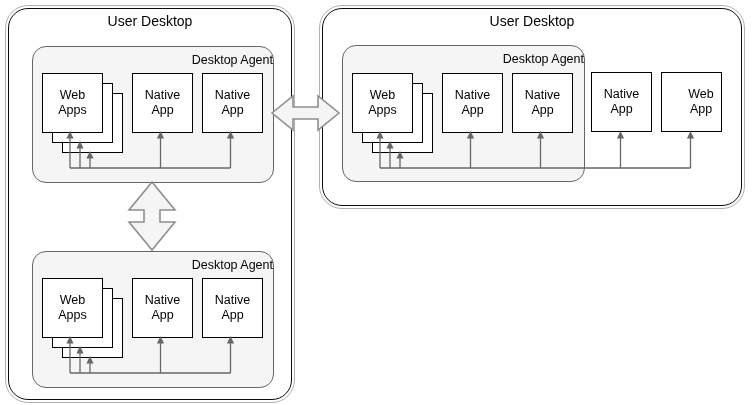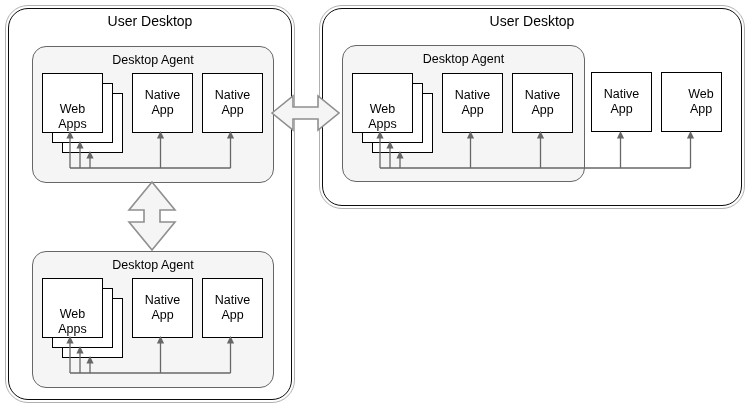--- a/index.html
+++ b/index.html
@@ -26,31 +26,31 @@
   }
   
   .agent {
     position:absolute;
     background:var(--agent-fill,#f5f5f5);
     border:1px solid var(--agent-border,#666666);
     border-radius:14px;
   }
   .agent-label {
     position:absolute; top:6px; left:0; right:0;
-    text-align:center; font-size:12.5px; line-height:15px;
+    text-align:right; font-size:12.5px; line-height:15px;
   }
   
   .box {
     position:absolute; width:61px; height:60px;
     background:#fff; border:1.4px solid var(--box-border,#000000);
     display:flex; align-items:center; justify-content:center;
     box-sizing:border-box;
   }
   .box .lbl { width:48px; text-align:center; font-size:12.5px; line-height:15px; }
-  .stack-front { z-index:3;align-items:flex-end; }
+  .stack-front { z-index:3; }
   .stack-mid   { z-index:2; }
   .stack-back  { z-index:1; }
   
   .desktop-left  { left:8px;  top:8px; width:282px; height:390px; }
   .agent-top-left    { left:23px; top:37px;  width:240px; height:135px; }
   .agent-bottom-left { left:23px; top:242px; width:240px; height:135px; }
   .agent-top-left .stack-front,   .agent-bottom-left .stack-front { left:9px;  top:26px; }
   .agent-top-left .stack-mid,     .agent-bottom-left .stack-mid   { left:19px; top:36px; }
   .agent-top-left .stack-back,    .agent-bottom-left .stack-back  { left:29px; top:46px; }
   .agent-top-left .native-1,      .agent-bottom-left .native-1    { left:99px; top:26px; }

